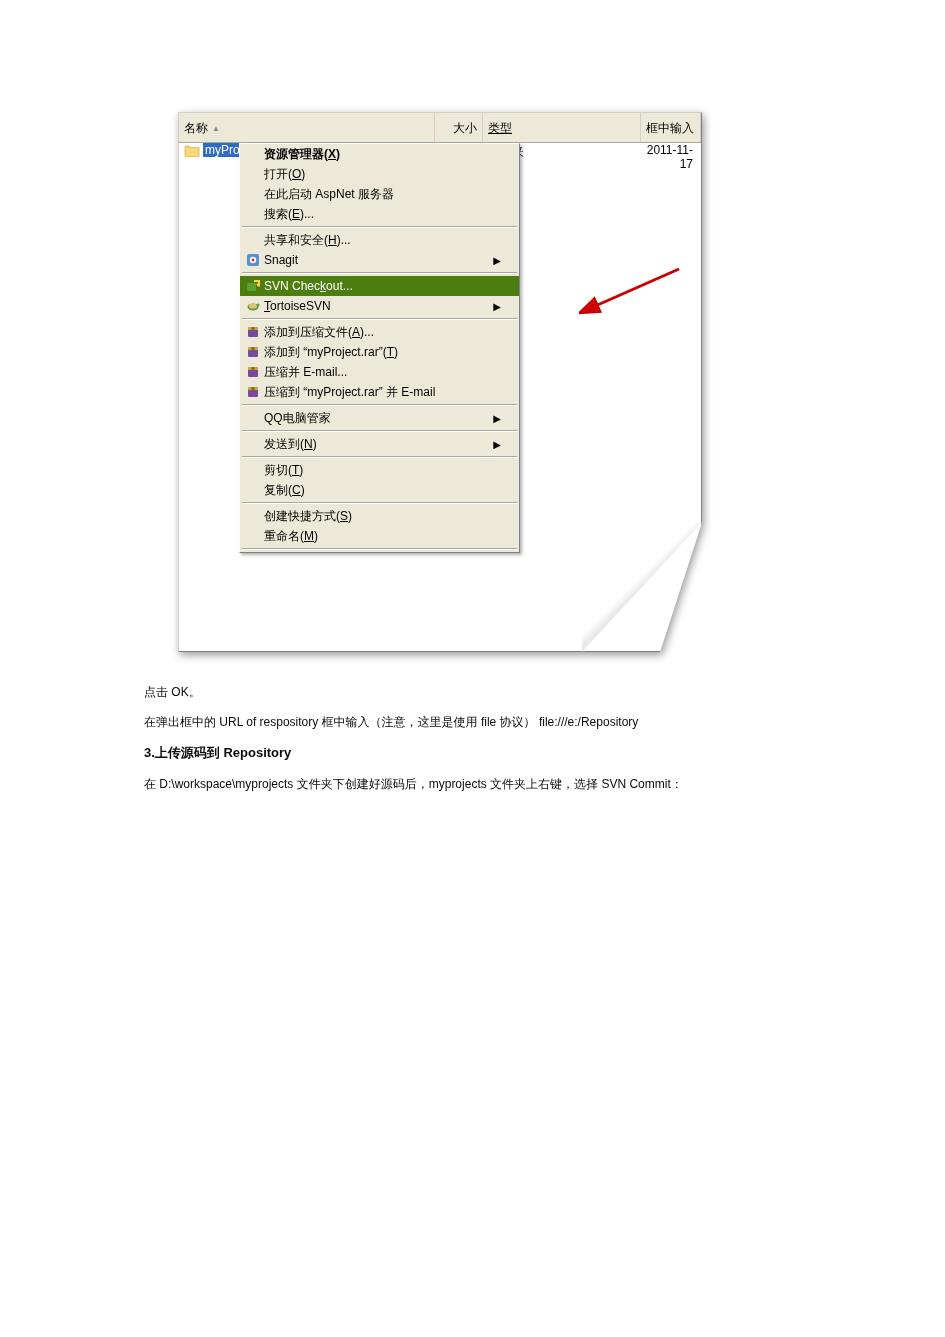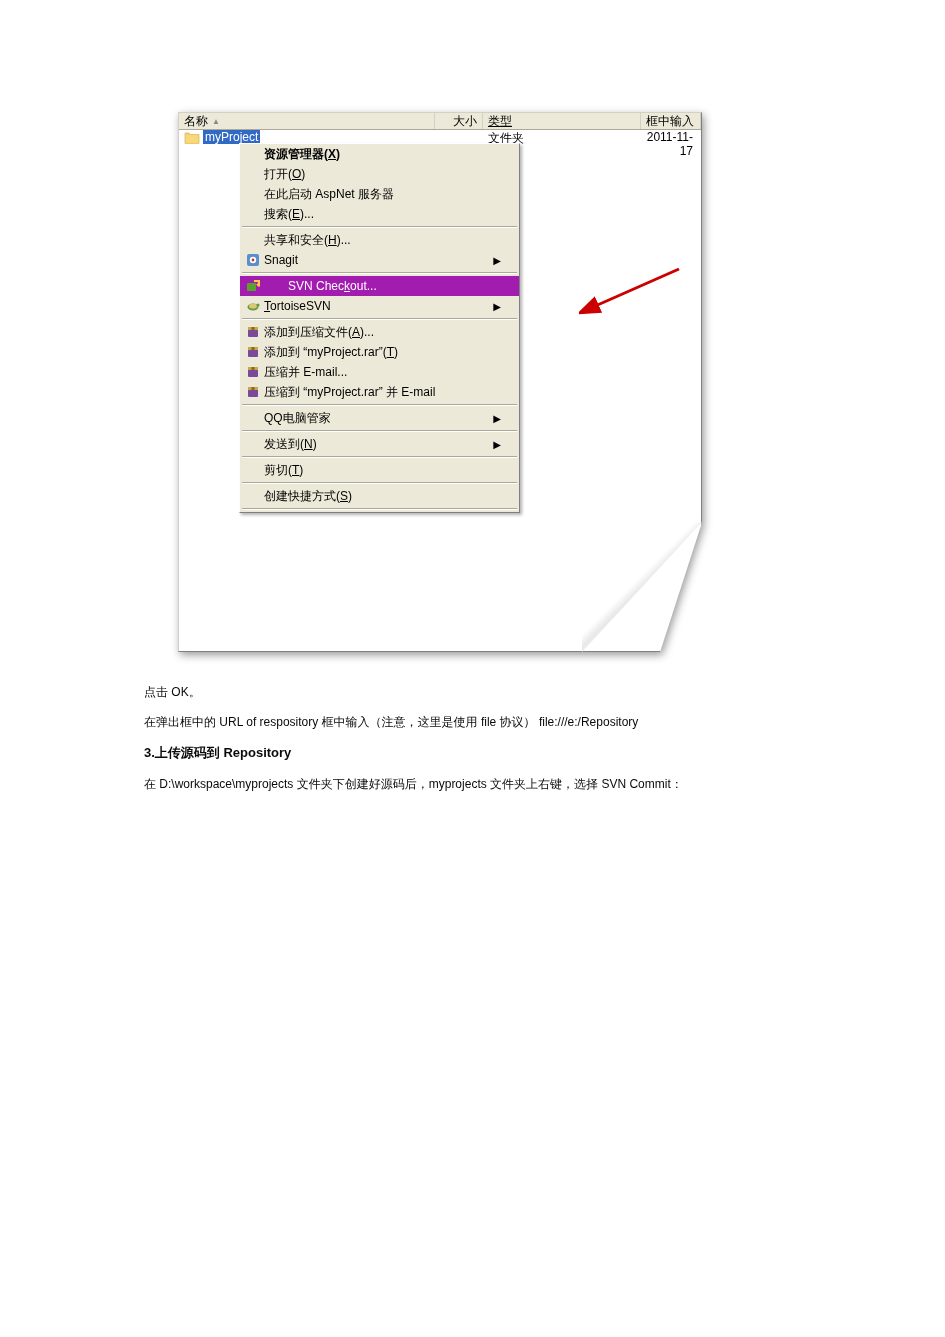--- a/index.html
+++ b/index.html
@@ -2,21 +2,21 @@
 <html><head>
 <meta charset="utf-8">
 <style>
   * { box-sizing: border-box; }
   body { margin: 0; padding: 0; font-family: Arial, "Microsoft YaHei", SimSun, sans-serif; background: #fff; }
   .page { width: 945px; min-height: 1337px; position: relative; padding: 112px 0 0 178px; background: #fff; }
   .screenshot-wrap { position: relative; width: 524px; height: 540px; filter: drop-shadow(2px 3px 4px rgba(0,0,0,0.4)); }
   .screenshot { width: 524px; height: 540px; background: #fff; border: 1px solid #808080; border-top-color: #d4d0c8; border-left-color: #d4d0c8; font-family: Tahoma, SimSun, sans-serif; font-size: 12px; clip-path: polygon(0 0, 100% 0, 100% 76%, 92% 100%, 0 100%); position: relative; }
   .page-curl { position: absolute; right: 0; bottom: 0; width: 120px; height: 130px; background: linear-gradient(135deg, #fff 45%, #e8e8e8 50%, #f5f5f5 56%, #fff 70%); clip-path: polygon(100% 0, 0 100%, 0 0); transform: translate(-0px, -0px); box-shadow: -2px -2px 6px rgba(0,0,0,0.15); }
 
-  .explorer-header { display: flex; height: 17px; background: #ece9d8; border-bottom: 1px solid #aca899; position: relative; }
+  .explorer-header { display: flex; height: 30px; background: #ece9d8; border-bottom: 1px solid #aca899; position: relative; }
   .col { border-right: 1px solid #d4d0c8; padding: 1px 5px 0 5px; display: flex; align-items: center; }
   .col.name { width: 256px; }
   .col.size { width: 48px; justify-content: flex-end; }
   .col.type { width: 158px; }
   .col.date { flex: 1; }
   .col .sort-asc { margin-left: 4px; font-size: 8px; color: #888; }
   .col u { text-decoration: underline; }
 
   .explorer-row { display: flex; height: 17px; align-items: flex-start; }
   .cell { padding: 0 5px; }
@@ -26,21 +26,21 @@
   .cell.date { flex: 1; text-align: right; padding-right: 8px; }
   .folder-icon { width: 16px; height: 13px; }
   .selected-label { background: #316ac5; color: #fff; padding: 0 2px; }
 
   .context-menu { position: absolute; left: 60px; top: 30px; width: 281px; background: #ece9d8; border: 1px solid #808080; border-top-color: #fff; border-left-color: #fff; box-shadow: 2px 2px 3px rgba(0,0,0,0.3); font-family: SimSun, Tahoma, sans-serif; font-size: 12px; }
   .menu-item { height: 20px; display: flex; align-items: center; padding: 0 18px 0 4px; position: relative; }
   .menu-item .mi-icon { width: 18px; display: flex; justify-content: center; align-items: center; }
   .menu-item .mi-label { flex: 1; padding-left: 2px; }
   .menu-item .submenu-arrow { font-size: 10px; }
   .menu-item.bold { font-weight: bold; }
-  .menu-item.highlight { background: #a21caf; color: #fff; gap: 24px; }
+  .menu-item.highlight { background: #4d7c0f; color: #fff; }
   .menu-sep { height: 1px; margin: 2px 2px; border-top: 1px solid #aca899; border-bottom: 1px solid #fff; }
   .mi-label u { text-decoration: underline; }
 
   .ico-svg { width: 14px; height: 14px; }
   .arrow-annotation { position: absolute; left: 400px; top: 148px; width: 160px; height: 60px; pointer-events: none; }
 
   .doc-text { font-size: 12px; color: #0a0a0a; margin-top: 28px; line-height: 2.0; font-family: SimSun, Arial, sans-serif; }
   .doc-text p { margin: 0 0 6px 0; }
   .doc-heading { font-size: 13px; font-weight: bold; margin: 10px 0 6px 0; }
 </style>
@@ -187,24 +187,32 @@
         <div class="menu-item">
           <span class="mi-icon"></span>
           <span class="mi-label"><span>发送到(<u>N</u>)</span></span>
           <span class="submenu-arrow">▶</span>
         </div>
         <div class="menu-sep"></div>
         <div class="menu-item">
           <span class="mi-icon"></span>
           <span class="mi-label"><span>剪切(<u>T</u>)</span></span>
         </div>
+        <div class="menu-item">
+          <span class="mi-icon"></span>
+          <span class="mi-label"><span>复制(<u>C</u>)</span></span>
+        </div>
         <div class="menu-sep"></div>
         <div class="menu-item">
           <span class="mi-icon"></span>
           <span class="mi-label"><span>创建快捷方式(<u>S</u>)</span></span>
+        </div>
+        <div class="menu-item">
+          <span class="mi-icon"></span>
+          <span class="mi-label"><span>重命名(<u>M</u>)</span></span>
         </div>
         <div class="menu-sep"></div>
       </div>
 
       <svg class="arrow-annotation" viewBox="0 0 160 60">
         <defs>
           <marker id="ah" markerWidth="10" markerHeight="10" refX="2" refY="3" orient="auto">
             <path d="M0,0 L0,6 L8,3 Z" fill="#cc0000"></path>
           </marker>
         </defs>

